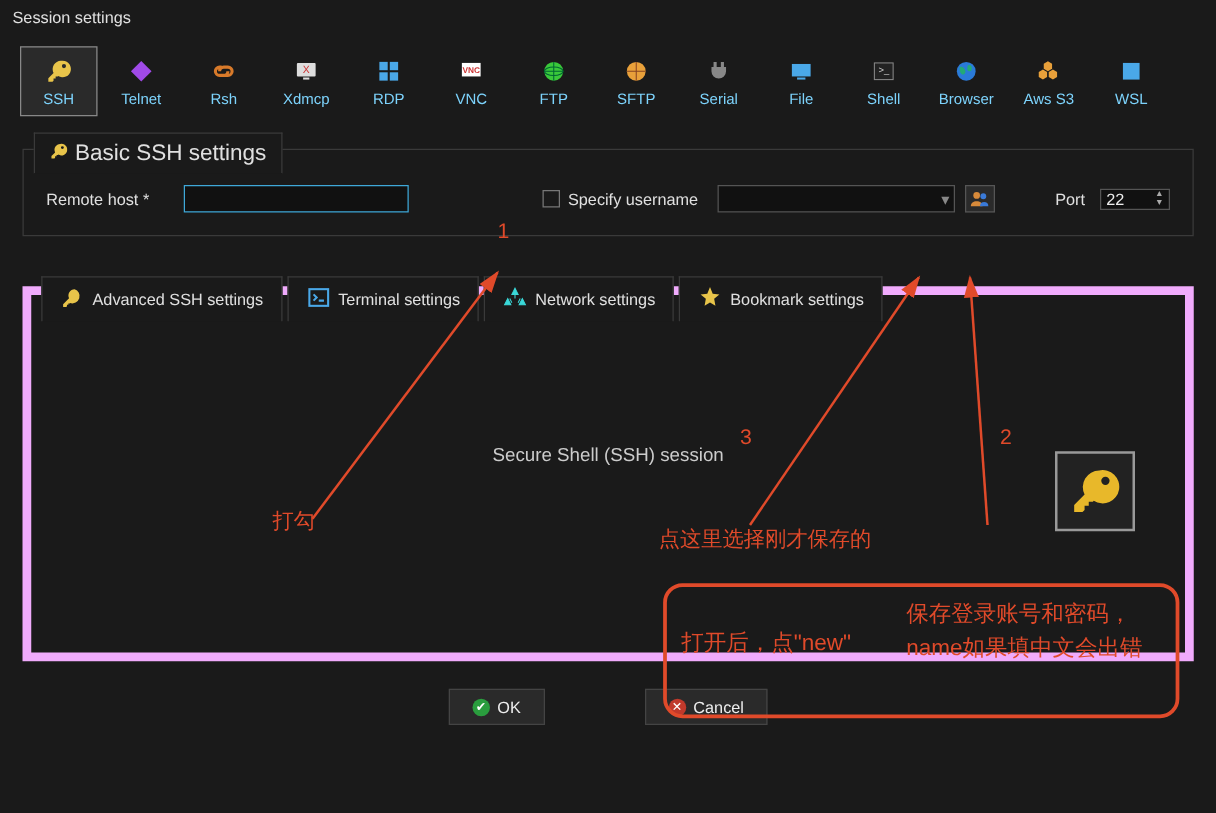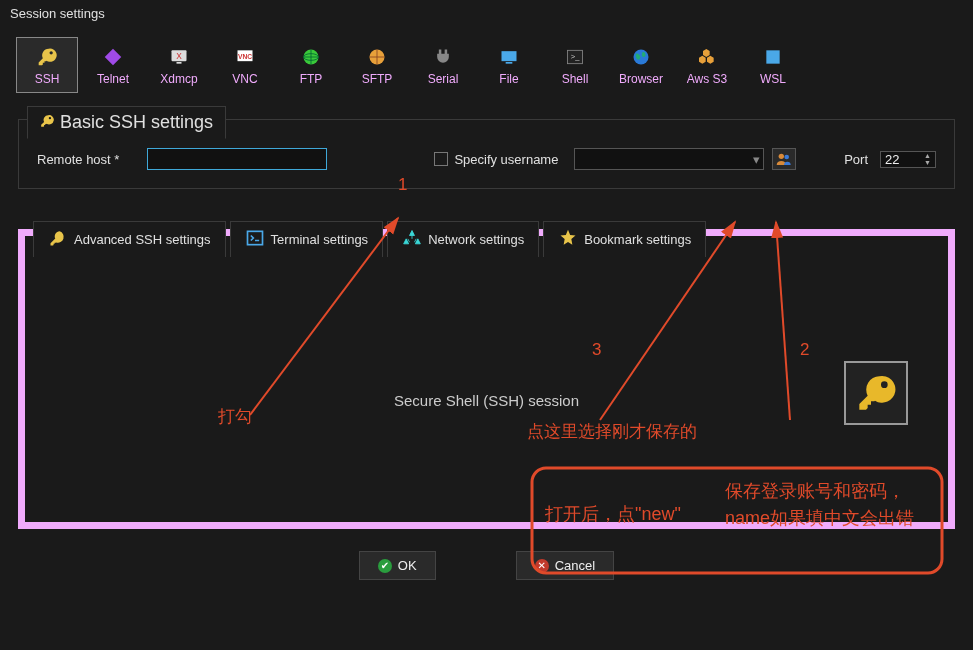--- a/index.html
+++ b/index.html
@@ -14,21 +14,21 @@
     display: flex; gap: 4px; padding: 10px 16px 8px 16px;
     flex-wrap: nowrap;
   }
   .stype {
     display: flex; flex-direction: column; align-items: center;
     width: 62px; padding: 8px 2px 6px 2px; gap: 4px;
     border: 1px solid transparent; cursor: pointer;
   }
   .stype.selected { border: 1px solid #888; background: #2a2a2a; }
   .stype .icon { width: 22px; height: 22px; display:flex;align-items:center;justify-content:center; }
-  .stype .lbl { font-size: 12px; color: #f0abfc; white-space:nowrap; }
+  .stype .lbl { font-size: 12px; color: #7dd3fc; white-space:nowrap; }
   .panel {
     margin: 18px 18px 0 18px;
     border: 1px solid #3a3a3a; position: relative;
   }
   .basic-tab {
     position: absolute; top: -14px; left: 8px;
     background: #1a1a1a; border: 1px solid #3a3a3a;
     border-bottom: 1px solid #1a1a1a;
     padding: 5px 12px; font-size: 18px;
     display:flex; align-items:center; gap:6px;
@@ -114,26 +114,45 @@
       <span class="icon">
         <svg width="20" height="20" viewBox="0 0 24 24">
           <rect x="5" y="5" width="14" height="14" fill="#a04ae8" transform="rotate(45 12 12)"></rect>
         </svg>
       </span>
     <span class="lbl">Telnet</span>
     </div>
     <div class="stype">
       <span class="icon">
         <svg width="20" height="20" viewBox="0 0 24 24">
+          <path fill="none" stroke="#d87a2a" stroke-width="3" d="M8 12a4 4 0 014-4h4a4 4 0 010 8h-2M16 12a4 4 0 01-4 4H8a4 4 0 010-8h2"></path>
+        </svg>
+      </span>
+    <span class="lbl">Rsh</span>
+    </div>
+    <div class="stype">
+      <span class="icon">
+        <svg width="20" height="20" viewBox="0 0 24 24">
           <rect x="3" y="4" width="18" height="13" rx="1" fill="#ddd"></rect>
           <rect x="9" y="18" width="6" height="2" fill="#ddd"></rect>
           <text x="12" y="14" text-anchor="middle" font-size="10" fill="#c33">X</text>
         </svg>
       </span>
     <span class="lbl">Xdmcp</span>
+    </div>
+    <div class="stype">
+      <span class="icon">
+        <svg width="20" height="20" viewBox="0 0 24 24">
+          <rect x="3" y="3" width="8" height="8" fill="#4aa8e8"></rect>
+          <rect x="13" y="3" width="8" height="8" fill="#4aa8e8"></rect>
+          <rect x="3" y="13" width="8" height="8" fill="#4aa8e8"></rect>
+          <rect x="13" y="13" width="8" height="8" fill="#4aa8e8"></rect>
+        </svg>
+      </span>
+    <span class="lbl">RDP</span>
     </div>
     <div class="stype">
       <span class="icon">
         <svg width="20" height="20" viewBox="0 0 24 24">
           <rect x="3" y="4" width="18" height="13" fill="#fff"></rect>
           <text x="12" y="14" text-anchor="middle" font-size="8" fill="#c33" font-weight="bold">VNC</text>
         </svg>
       </span>
     <span class="lbl">VNC</span>
     </div>
@@ -269,21 +288,21 @@
     <span>Network settings</span>
       </div>
       <div class="tab2">
         <span><svg width="20" height="20" viewBox="0 0 24 24">
             <path fill="#e8c44a" d="M12 2l2.6 6.3L21 9l-5 4.3L17.2 20 12 16.8 6.8 20 8 13.3 3 9l6.4-.7z"></path>
           </svg></span>
     <span>Bookmark settings</span>
       </div>
     </div>
   <div class="content-area">
-    <div style="margin-top:96px">Secure Shell (SSH) session</div>
+    <div style="margin-top:60px">Secure Shell (SSH) session</div>
     <div class="keybox">
       <svg width="40" height="40" viewBox="0 0 24 24">
         <path fill="#e8b82a" d="M14 2a8 8 0 00-7 11.6L2 18.6V22h4l1-1v-2h2v-2h2l.4-.4A8 8 0 1014 2zm3 7a2 2 0 110-4 2 2 0 010 4z"></path>
       </svg>
     </div>
   </div>
 </div>
 
 <div class="buttons">
   <div class="dlgbtn ok">

